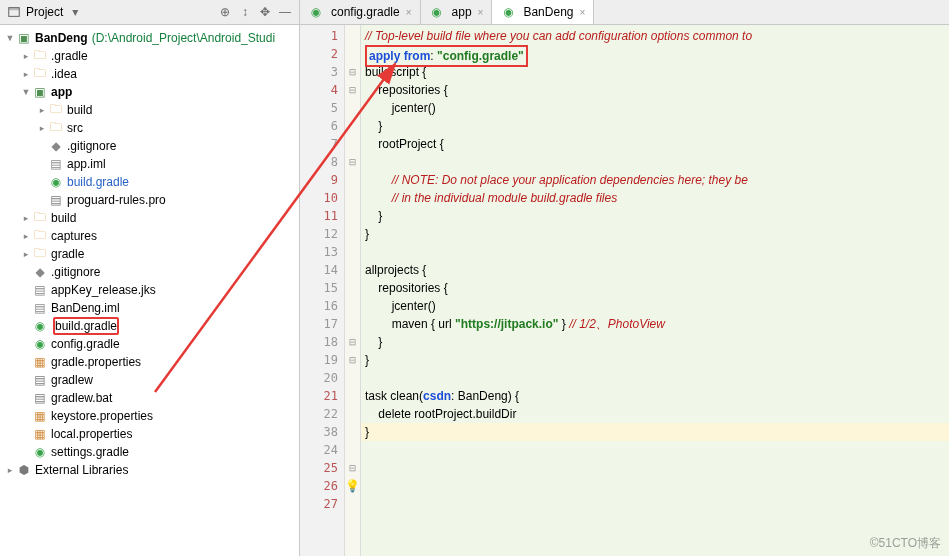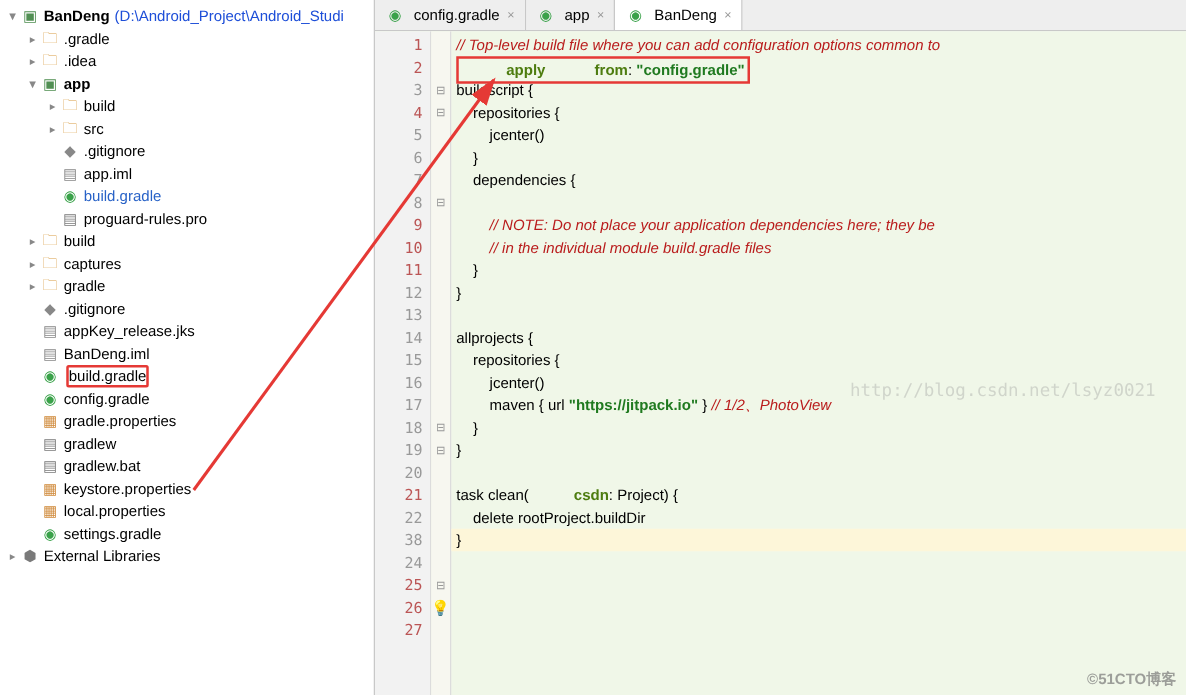--- a/index.html
+++ b/index.html
@@ -9,21 +9,21 @@
 .panel-header { display: flex; align-items: center; height: 25px; background: #eeeeee; border-bottom: 1px solid #c8c8c8; padding: 0 6px; gap: 4px; }
 .panel-header-title { font-weight: normal; }
 .panel-header-spacer { flex: 1; }
 .panel-header-icon { width: 16px; height: 16px; display: inline-flex; align-items: center; justify-content: center; color: #6b6b6b; }
 .tree { flex: 1; overflow: auto; padding: 4px 0; }
 .tree-node { display: flex; align-items: center; height: 18px; padding-right: 6px; white-space: nowrap; }
 .indent { display: inline-block; }
 .tree-caret { width: 12px; display: inline-flex; justify-content: center; color: #888; font-size: 9px; }
 .tree-icon { width: 16px; height: 14px; display: inline-flex; align-items: center; justify-content: center; margin-right: 3px; }
 .tree-label { color: #000; }
-.tree-label-dim { color: #1d4ed8; }
+.tree-label-dim { color: #15803d; }
 .tree-label-link { color: #2862c7; }
 .folder-closed { color: #d9a04a; }
 .folder-pkg { color: #518f53; }
 .file-gradle { color: #3aa24a; }
 .file-text { color: #7b7b7b; }
 .file-git { color: #888; }
 .file-iml { color: #888; }
 .file-jks { color: #888; }
 .file-props { color: #d08a3a; }
 .outlined { border: 2px solid #e53935; border-radius: 2px; margin: 0 2px; }
@@ -33,36 +33,51 @@
 .tab.active { background: #fff; }
 .tab-close { color: #999; font-size: 10px; margin-left: 2px; }
 .code-area { flex: 1; display: flex; overflow: hidden; background: #f0f7e8; position: relative; }
 .gutter { width: 45px; background: #f2f2f2; border-right: 1px solid #dcdcdc; padding-top: 2px; }
 .gutter-line { height: 18px; text-align: right; padding-right: 6px; color: #999; font-family: Consolas, monospace; font-size: 12px; line-height: 18px; }
 .gutter-line.hl { color: #b55; }
 .fold-col { width: 16px; background: #f7f7f0; border-right: 1px solid #dcdcdc; padding-top: 2px; }
 .fold-mark { height: 18px; display: flex; align-items: center; justify-content: center; color: #999; font-size: 9px; }
 .code { flex: 1; padding-top: 2px; font-family: Consolas, "Courier New", monospace; font-size: 13px; overflow: hidden; position: relative; }
 .code-line { height: 18px; line-height: 18px; white-space: pre; padding-left: 4px; }
-.kw { color: #4d7c0f; font-weight: bold; margin-left: 36px; }
+.kw { color: #1d4ed8; font-weight: bold; }
 .str { color: #207a20; font-weight: bold; }
 .cmt { color: #b91c1c; font-style: italic; }
 .hl-box { border: 2px solid #e53935; display: inline-block; padding: 0 2px; }
 .cur-line { background: #fdf6d9; }
 .bulb { color: #e0a800; }
 .arrow-svg { position: absolute; top: 0; left: 0; width: 949px; height: 556px; pointer-events: none; z-index: 50; }
 .watermark1 { position: absolute; left: 380px; top: 280px; color: rgba(150,150,150,0.35); font-family: Consolas, monospace; font-size: 14px; pointer-events: none; z-index: 3; }
-.watermark2 { position: absolute; right: 8px; bottom: 4px; color: rgba(120,120,120,0.7); font-size: 12px; pointer-events: none; z-index: 60; font-weight: bold; }
+.watermark2 { position: absolute; right: 8px; bottom: 4px; color: rgba(120,120,120,0.7); font-size: 12px; pointer-events: none; z-index: 60; }
 svg.ico { width: 14px; height: 14px; }
 </style>
 </head>
 <body>
 
 <div class="container">
   <div class="left-panel">
+    <div class="panel-header">
+      <span class="panel-header-icon">
+        <svg class="ico" viewBox="0 0 16 16">
+            <rect x="2" y="3" width="12" height="10" fill="none" stroke="#6b6b6b" stroke-width="1.2"></rect>
+            <rect x="2" y="3" width="12" height="3" fill="#6b6b6b" opacity="0.4"></rect>
+          </svg>
+      </span>
+      <span class="panel-header-title">Project</span>
+      <span class="panel-header-icon">▾</span>
+      <span class="panel-header-spacer"></span>
+      <span class="panel-header-icon">⊕</span>
+      <span class="panel-header-icon">↕</span>
+      <span class="panel-header-icon">✥</span>
+      <span class="panel-header-icon">—</span>
+    </div>
     <div class="tree">
       <div class="tree-node">
         <span class="indent" style="width:4px"></span>
           <span class="tree-caret">▼</span>
         <span class="tree-icon folder-pkg">▣</span>
         <span class="tree-label" style="font-weight:bold">BanDeng</span>
         <span class="tree-label-dim" style="margin-left:4px">(D:\Android_Project\Android_Studi</span>
       </div>
       <div class="tree-node">
           <span class="indent" style="width:20px"></span>
@@ -275,39 +290,38 @@
           </div>
           <div class="fold-mark"></div>
       </div>
       <div class="code">
         <div class="code-line"><span class="cmt">// Top-level build file where you can add configuration options common to</span></div>
         <div class="code-line"><span class="hl-box"><span class="kw">apply</span> <span class="kw">from</span><span>: </span><span class="str">"config.gradle"</span></span></div>
         <div class="code-line"><span>buildscript {</span></div>
         <div class="code-line"><span>    repositories {</span></div>
         <div class="code-line"><span>        jcenter()</span></div>
         <div class="code-line"><span>    }</span></div>
-        <div class="code-line"><span>    dependencies {</span></div>
+        <div class="code-line"><span>    rootProject {</span></div>
         <div class="code-line"></div>
         <div class="code-line"><span class="cmt">        // NOTE: Do not place your application dependencies here; they be</span></div>
         <div class="code-line"><span class="cmt">        // in the individual module build.gradle files</span></div>
         <div class="code-line"><span>    }</span></div>
         <div class="code-line"><span>}</span></div>
         <div class="code-line"></div>
         <div class="code-line"><span>allprojects {</span></div>
         <div class="code-line"><span>    repositories {</span></div>
         <div class="code-line"><span>        jcenter()</span></div>
         <div class="code-line"><span>        maven { url </span><span class="str">"https://jitpack.io"</span><span> } </span><span class="cmt">// 1/2、PhotoView</span></div>
         <div class="code-line"><span>    }</span></div>
         <div class="code-line"><span>}</span></div>
         <div class="code-line"></div>
-        <div class="code-line"><span>task clean(</span><span class="kw">csdn</span><span>: Project) {</span></div>
+        <div class="code-line"><span>task clean(</span><span class="kw">csdn</span><span>: BanDeng) {</span></div>
         <div class="code-line"><span>    delete rootProject.buildDir</span></div>
         <div class="code-line cur-line"><span>}</span></div>
       </div>
-      <div class="watermark1">http://blog.csdn.net/lsyz0021</div>
     </div>
   </div>
 </div>
 
 <svg class="arrow-svg">
   <defs>
       <marker id="ah" markerWidth="10" markerHeight="10" refX="8" refY="3" orient="auto">
         <path d="M0,0 L0,6 L9,3 z" fill="#e53935"></path>
       </marker>
     </defs>

